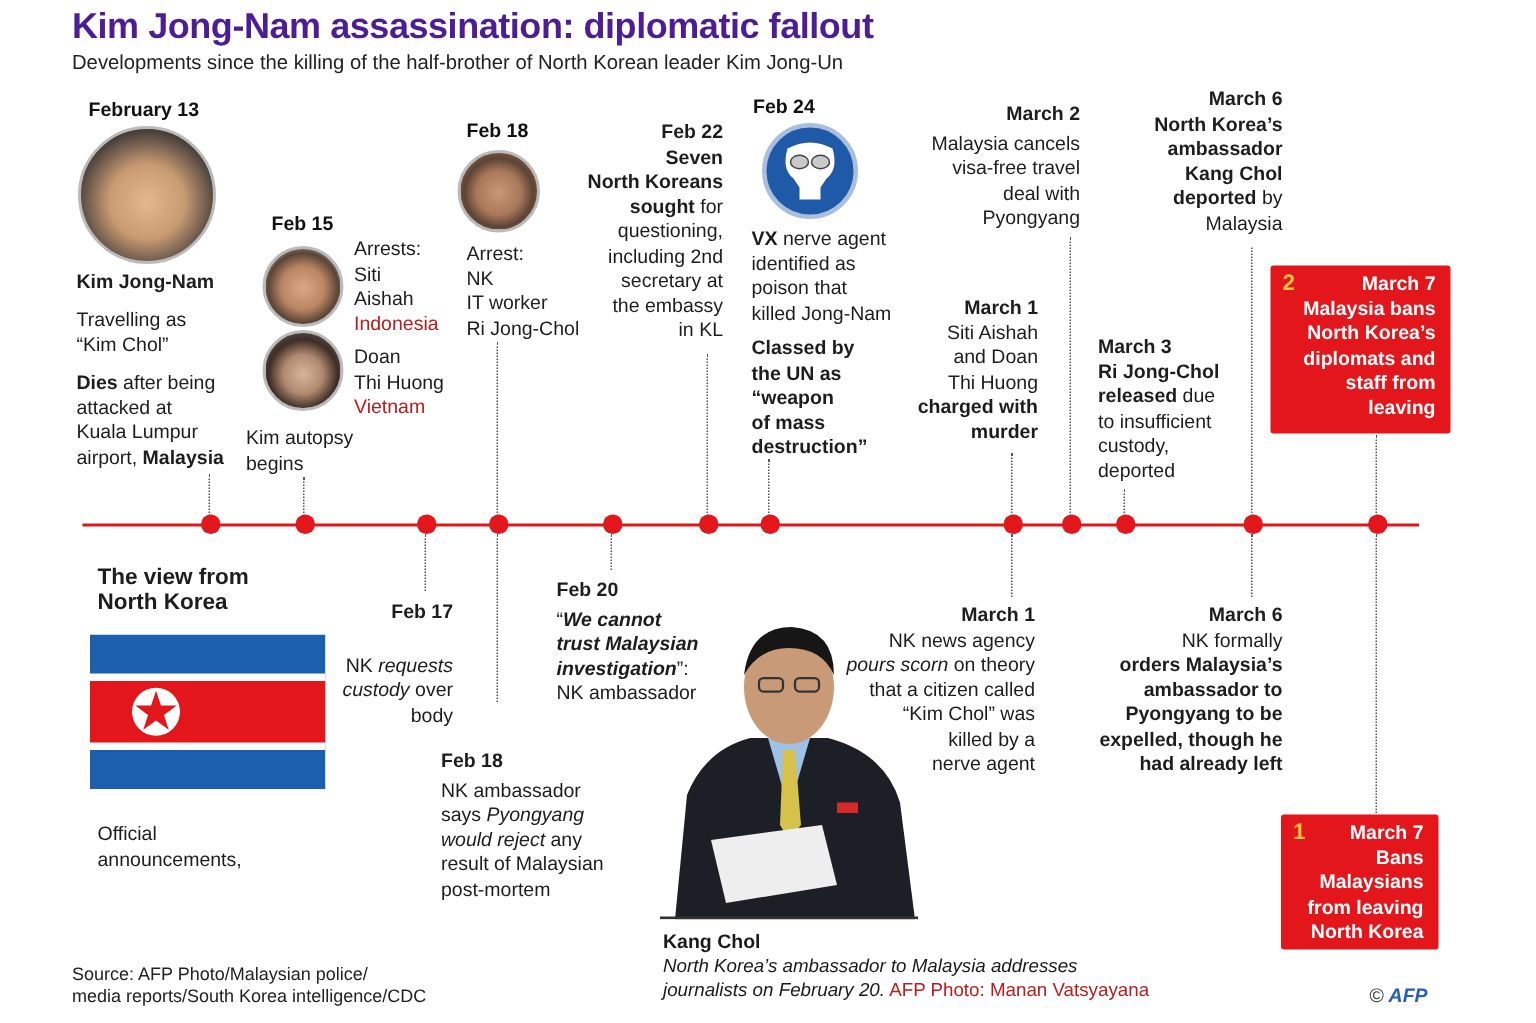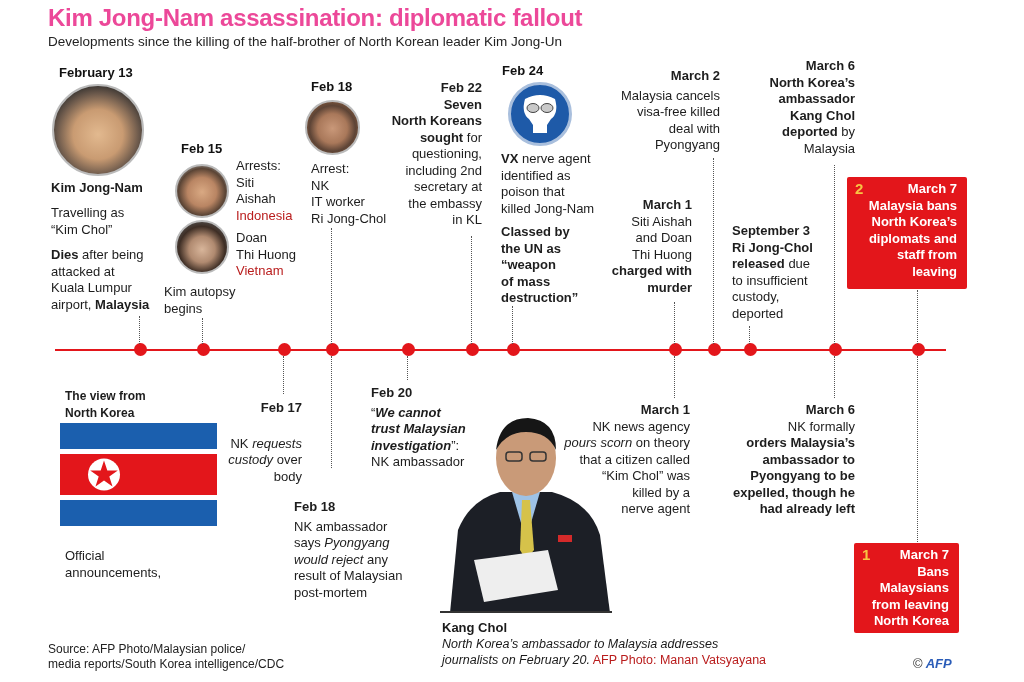--- a/index.html
+++ b/index.html
@@ -1,19 +1,19 @@
 <!DOCTYPE html>
 <html><head>
 <meta charset="utf-8">
 <style>
   * { box-sizing: border-box; margin: 0; padding: 0; }
   html, body { width: 1024px; height: 682px; background: #ffffff; overflow: hidden; }
   body { position: relative; font-family: "Liberation Sans", "DejaVu Sans", sans-serif; color: #1a1a1a; }
   .abs { position: absolute; }
-  .title { left: 48px; top: 4px; font-size: 24px; font-weight: bold; letter-spacing: -0.3px; color: #ec4899; text-align: center; }
+  .title { left: 48px; top: 4px; font-size: 24px; font-weight: bold; letter-spacing: -0.3px; color: #4c1d95; text-align: center; }
   .subtitle { left: 48px; top: 34px; font-size: 13.5px; color: #222; }
   .t { font-size: 13px; line-height: 16.5px; color: #1d1d1d; }
   .b { font-weight: bold; }
   .i { font-style: italic; }
   .gray { color: #b91c1c; }
   .r { text-align: right; }
   .date { font-size: 13px; font-weight: bold; color: #111; }
   .timeline { left: 55px; top: 349px; width: 891px; height: 2px; background: #e3161b; }
   .dot { width: 13px; height: 13px; border-radius: 50%; background: #e3161b; top: 343px; margin-left: -6.5px; }
   .vline { width: 0; border-left: 1.5px dotted #555; margin-left: -0.75px; }
@@ -145,27 +145,27 @@
   <div>Siti Aishah</div>
   <div>and Doan</div>
   <div>Thi Huong</div>
   <div class="b">charged with</div>
   <div class="b">murder</div>
 </div>
 
 <div class="abs t r" style="left:600px;top:68px;width:120px">
   <div class="b">March 2</div>
   <div style="margin-top:3px">Malaysia cancels</div>
-  <div>visa-free killed</div>
+  <div>visa-free travel</div>
   <div>deal with</div>
   <div>Pyongyang</div>
 </div>
 
 <div class="abs t" style="left:732px;top:223px">
-  <div class="b">September 3</div>
+  <div class="b">March 3</div>
   <div class="b">Ri Jong-Chol</div>
   <div><span class="b">released</span><span> due</span></div>
   <div>to insufficient</div>
   <div>custody,</div>
   <div>deported</div>
 </div>
 
 <div class="abs t r" style="left:745px;top:58px;width:110px">
   <div class="b">March 6</div>
   <div class="b">North Korea’s</div>
@@ -178,21 +178,21 @@
 <div class="abs redbox" style="left:847px;top:177px;width:120px;height:112px">
   <span class="num">2</span>
   <div>March 7</div>
   <div>Malaysia bans</div>
   <div>North Korea’s</div>
   <div>diplomats and</div>
   <div>staff from</div>
   <div>leaving</div>
 </div>
 
-<div class="abs t b" style="left:65px;top:388px;font-size:12px">
+<div class="abs t b" style="left:65px;top:377px;font-size:15px">
   <div>The view from</div>
   <div>North Korea</div>
 </div>
 <div class="abs flag">
   <svg width="157" height="103" viewBox="0 0 157 103">
     <rect x="0" y="0" width="157" height="103" fill="#1b5fae"></rect>
     <rect x="0" y="26" width="157" height="51" fill="#ffffff"></rect>
     <rect x="0" y="31" width="157" height="41" fill="#e3161b"></rect>
     <circle cx="44" cy="51.5" r="16" fill="#ffffff"></circle>
     <polygon points="44,37.5 47.3,47.4 57.8,47.4 49.3,53.6 52.5,63.5 44,57.4 35.5,63.5 38.7,53.6 30.2,47.4 40.7,47.4" fill="#e3161b"></polygon>

